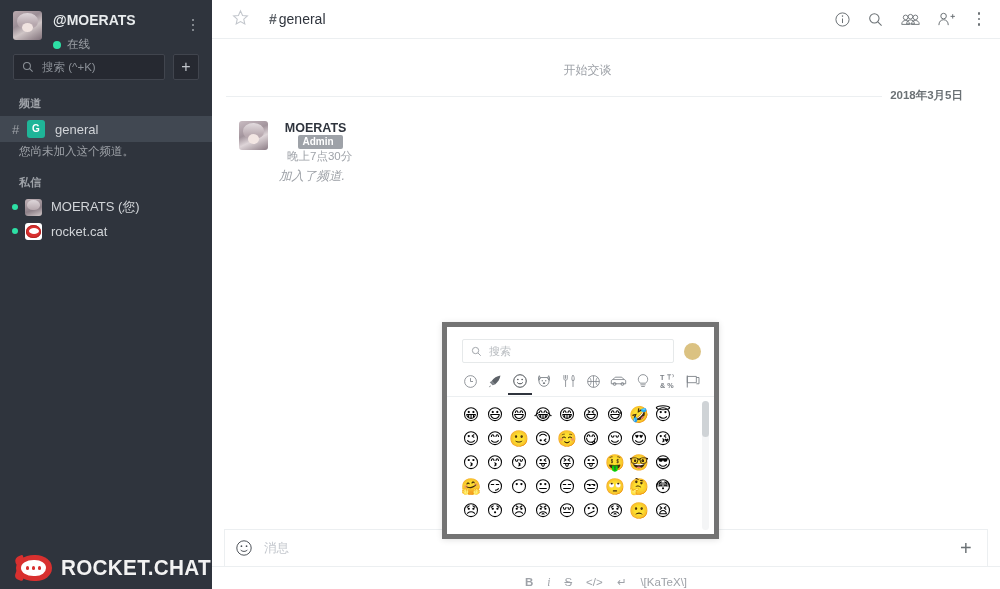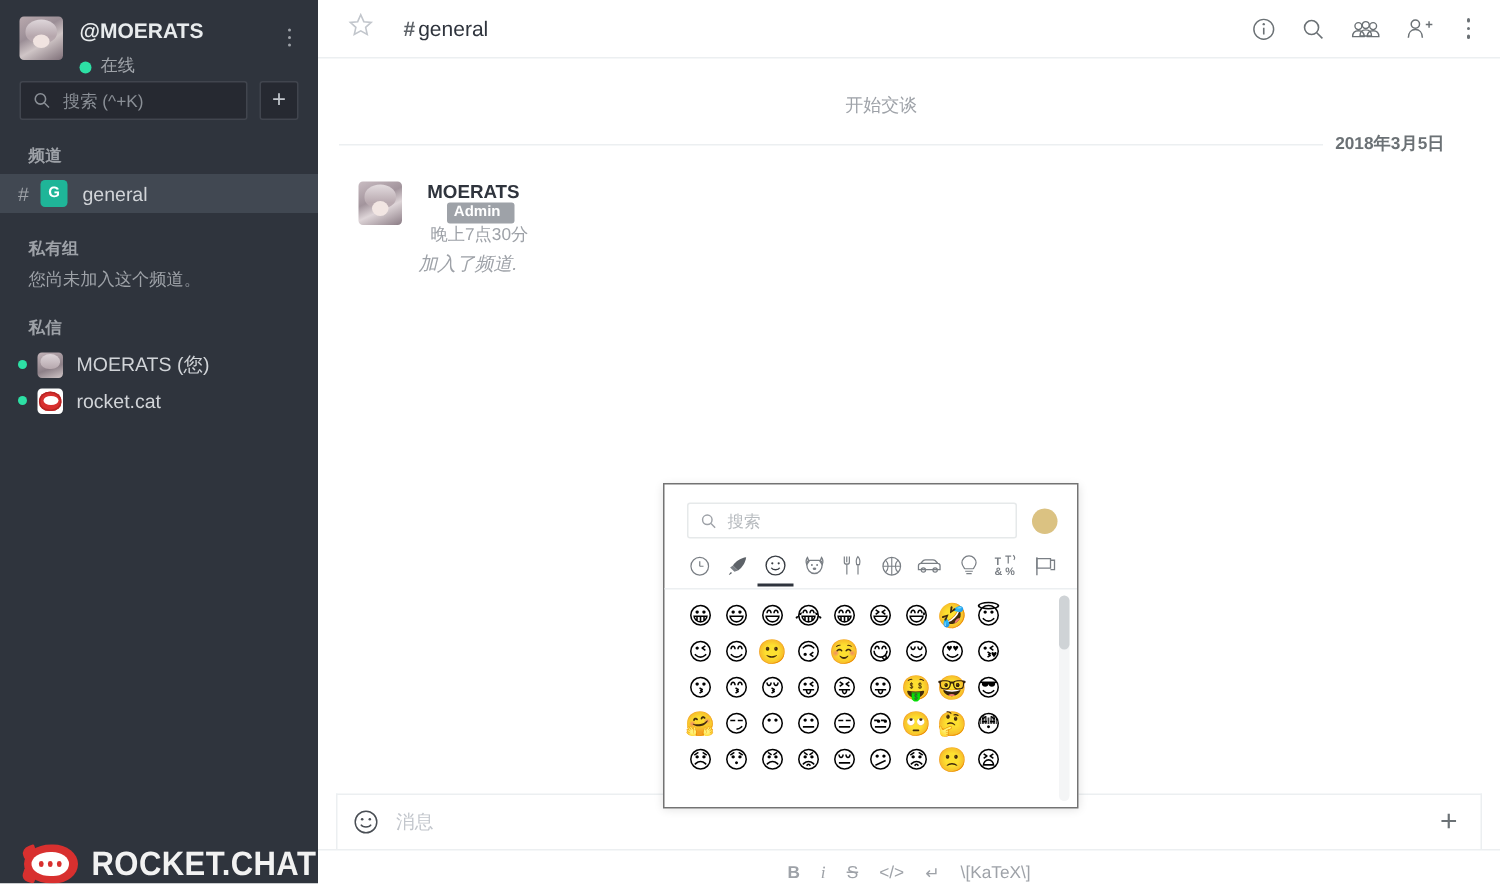--- a/index.html
+++ b/index.html
@@ -109,21 +109,21 @@
     background: #d8302f;
     box-shadow: inset 0 0 0 1px #b82524;
   }
   .sb-dm-av.cat::after {
     content:""; position:absolute; left:3.5px; top:5px; width:10px; height:6px;
     border-radius: 50%; background:#fff;
   }
   .sb-dm-label { color:#d1d4d8; font-size: 13px; margin-left: 9px; white-space:nowrap; }
 
   .sb-logo {
-    position:absolute; left: 0; bottom: 0; width: 212px;
+    position:absolute; left: 0; bottom: 8px; width: 212px;
     display:flex; align-items:center; padding-left: 15px;
   }
   .sb-logo-mark { position:relative; width: 36px; height: 26px; flex: 0 0 36px; }
   .sb-logo-mark .ring {
     position:absolute; left: 1px; top: 0px; width: 36px; height: 26px;
     border-radius: 50% 46% 44% 50% / 50%;
     background: #d8302f;
   }
   .sb-logo-mark .inner {
     position:absolute; left: 6px; top: 5px; width: 25px; height: 16px;
@@ -209,21 +209,21 @@
   }
   .comp-tools span { cursor:pointer; }
   .ct-b { font-weight: bold; }
   .ct-i { font-style: italic; font-family:"Liberation Serif",serif; }
   .ct-s { text-decoration: line-through; }
 
   
   .picker {
     position:absolute; left: 230px; top: 322px;
     width: 277px; height: 217px;
-    background:#fff; border: 1px solid #737373;
+    background:#fff; border: 5px solid #737373;
     box-shadow: 0 1px 6px rgba(0,0,0,0.12);
     z-index: 40;
     display:flex; flex-direction:column;
   }
   .pk-searchrow { display:flex; align-items:center; padding: 12px 13px 0 15px; gap: 10px; }
   .pk-search {
     flex: 1 1 auto; height: 24px; border: 1px solid #e6e9ea; border-radius: 2px;
     display:flex; align-items:center; padding: 0 8px; cursor:text;
   }
   .pk-search-ph { color: #b7bbbf; font-size: 11px; margin-left: 7px; }
@@ -297,21 +297,20 @@
       <div class="sb-plus">+</div>
     </div>
 
     <div class="sb-section-title">频道</div>
     <div class="sb-item active">
       <span class="sb-item-hash">#</span>
       <span class="sb-item-badge">G</span>
       <span class="sb-item-label">general</span>
     </div>
 
-    <div class="sb-section-title">私有组</div>
     <div class="sb-note">您尚未加入这个频道。</div>
 
     <div class="sb-section-title">私信</div>
     <div class="sb-dm">
       <span class="sb-dm-dot"></span>
       <span class="sb-dm-av girl"></span>
       <span class="sb-dm-label">MOERATS (您)</span>
     </div>
     <div class="sb-dm">
       <span class="sb-dm-dot"></span>

